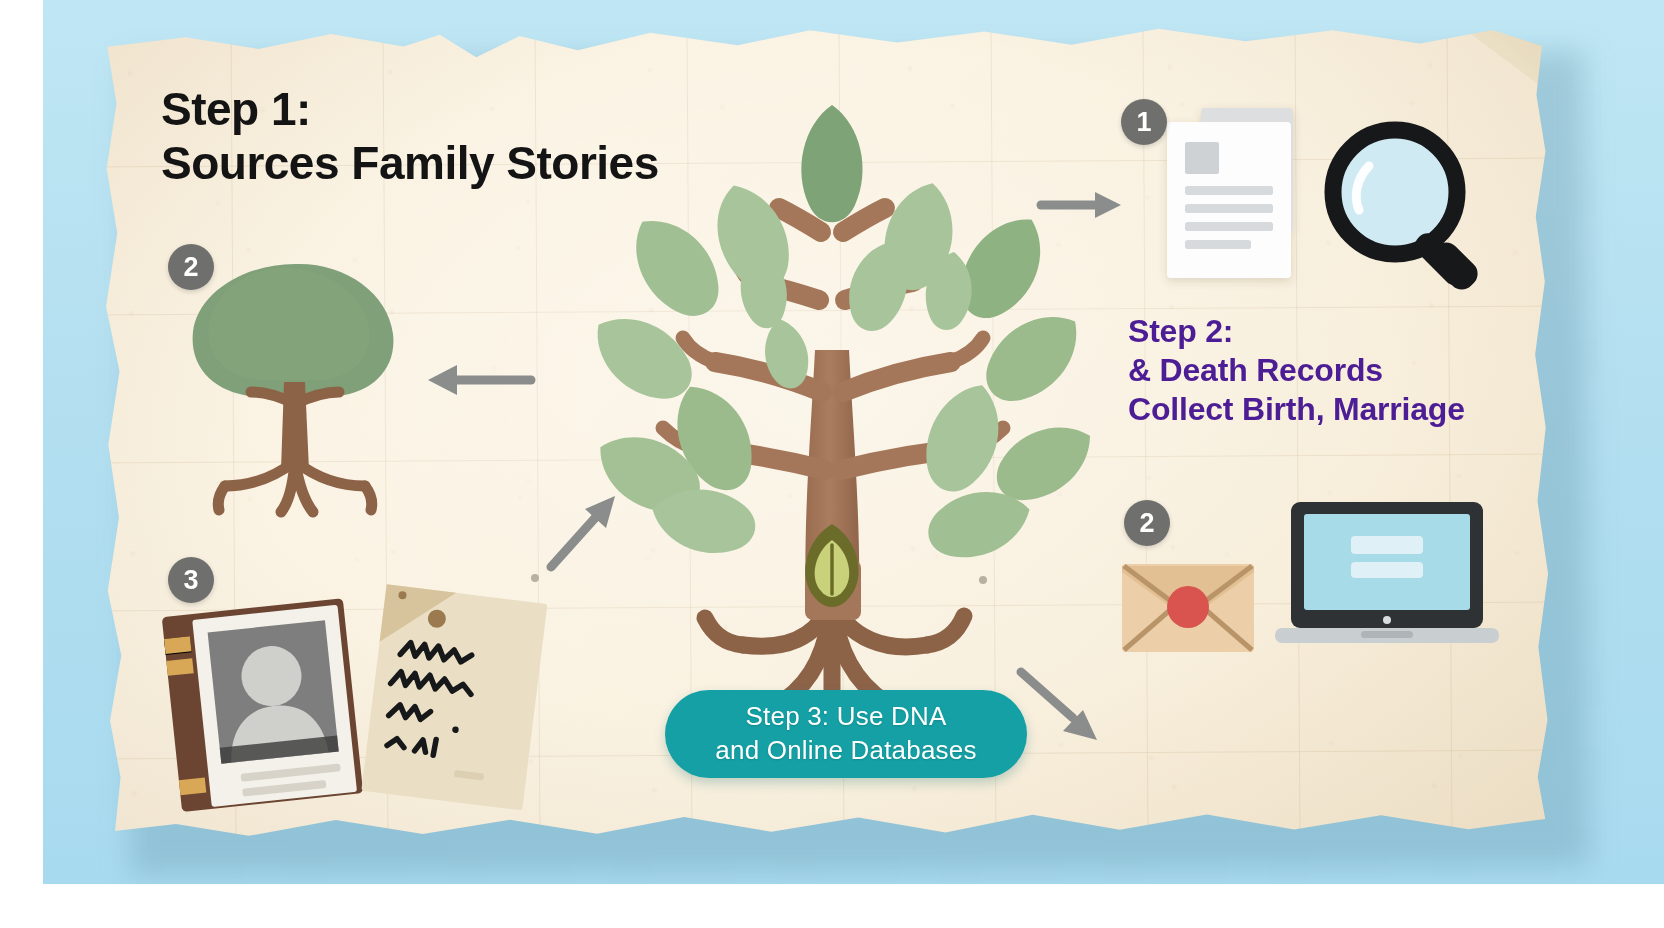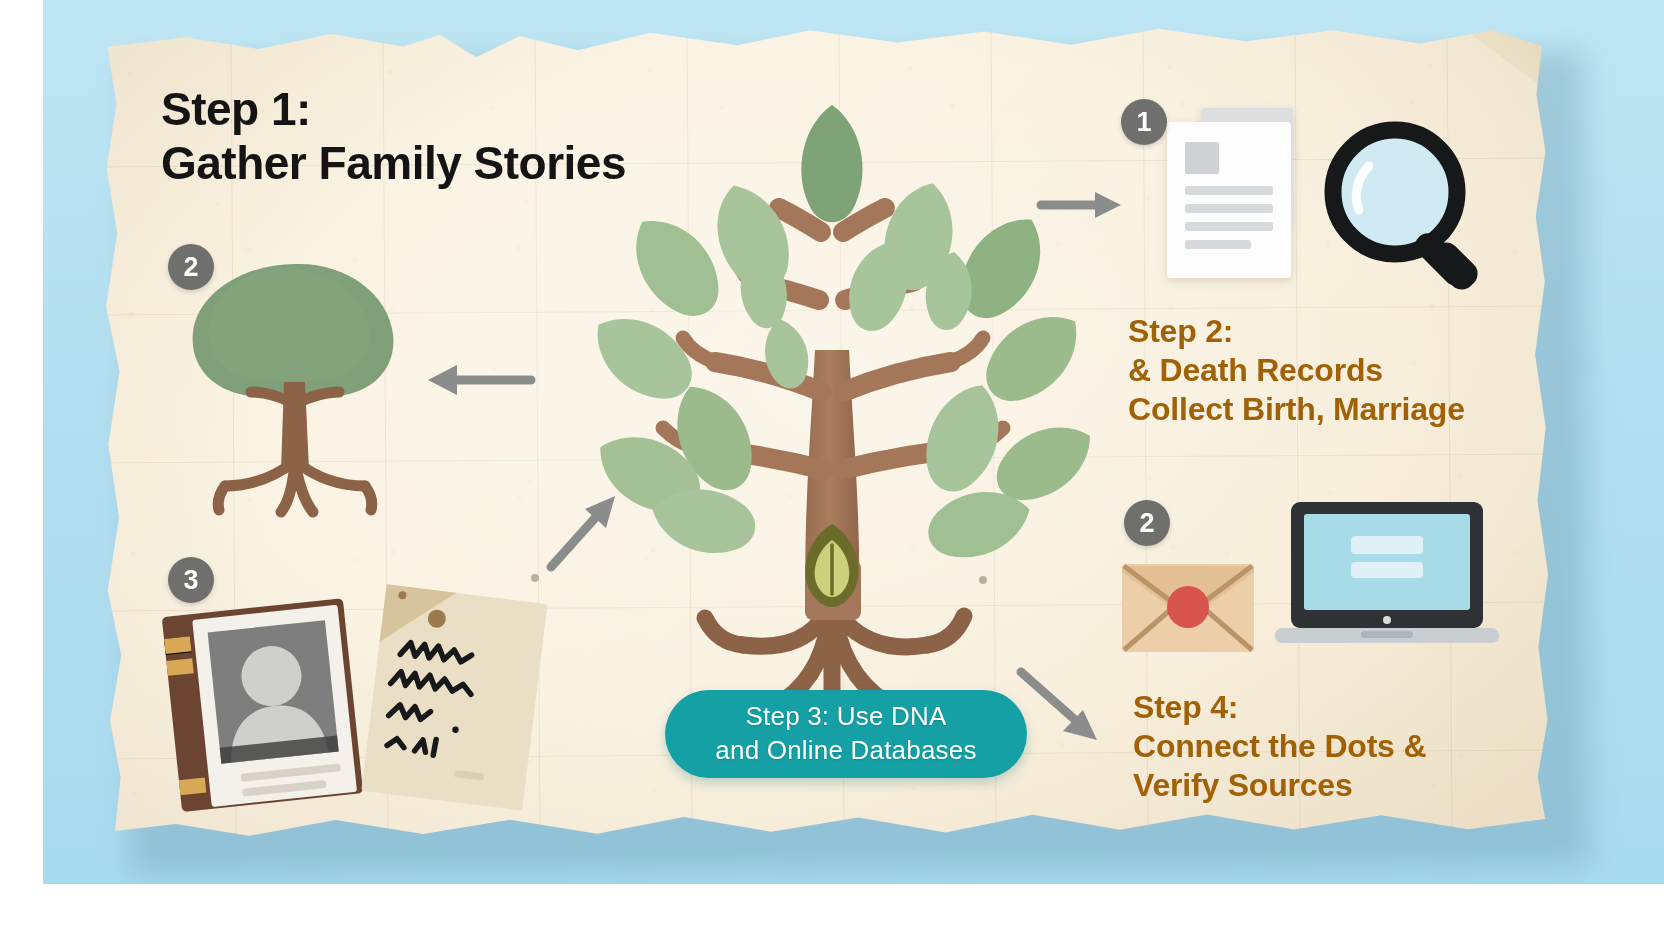--- a/index.html
+++ b/index.html
@@ -83,21 +83,21 @@
 
   
   .title{
     position:absolute;left:118px;top:82px;width:620px;
     font-size:46px;font-weight:bold;line-height:1.18;
     color:#141414;letter-spacing:-.5px;
   }
   .step-block{
     position:absolute;width:400px;
     font-size:32px;font-weight:bold;line-height:1.22;
-    color:#a16207;letter-spacing:-.2px;
+    color:#4c1d95;letter-spacing:-.2px;
   }
   #step2-block{left:1085px;top:312px;}
   #step4-block{left:1090px;top:688px;}
 
   
   #pill{
     position:absolute;left:622px;top:690px;width:362px;height:88px;
     background:#14a0a4;border-radius:44px;
     box-shadow:0 5px 11px rgba(20,110,115,.25);
     display:flex;flex-direction:column;align-items:center;justify-content:center;
@@ -315,34 +315,29 @@
       <path d="M978 672 L 1030 718" stroke="#8a8d8c" stroke-width="9" stroke-linecap="round" fill="none"></path>
       <path d="M1054 740 L 1020 731 L 1040 710 Z" fill="#8a8d8c"></path>
     </g>
 
     <circle cx="492" cy="578" r="4" fill="#b9b0a0"></circle>
     <circle cx="940" cy="580" r="4" fill="#b9b0a0"></circle>
   </svg>
 
   <div class="title">
     <div>Step 1:</div>
-    <div>Gather Family Stories</div>
+    <div>Sources Family Stories</div>
   </div>
 
   <div class="step-block" id="step2-block">
     <div>Step 2:</div>
     <div>&amp; Death Records</div>
     <div>Collect Birth, Marriage</div>
   </div>
 
-  <div class="step-block" id="step4-block">
-    <div>Step 4:</div>
-    <div>Connect the Dots &amp;</div>
-    <div>Verify Sources</div>
-  </div>
 
   <div id="pill">
     <div>Step 3:  Use DNA</div>
     <div>and Online Databases</div>
   </div>
 
   <div class="badge" id="badge-1">1</div>
   <div class="badge" id="badge-2-left">2</div>
   <div class="badge" id="badge-3">3</div>
   <div class="badge" id="badge-2-right">2</div>

